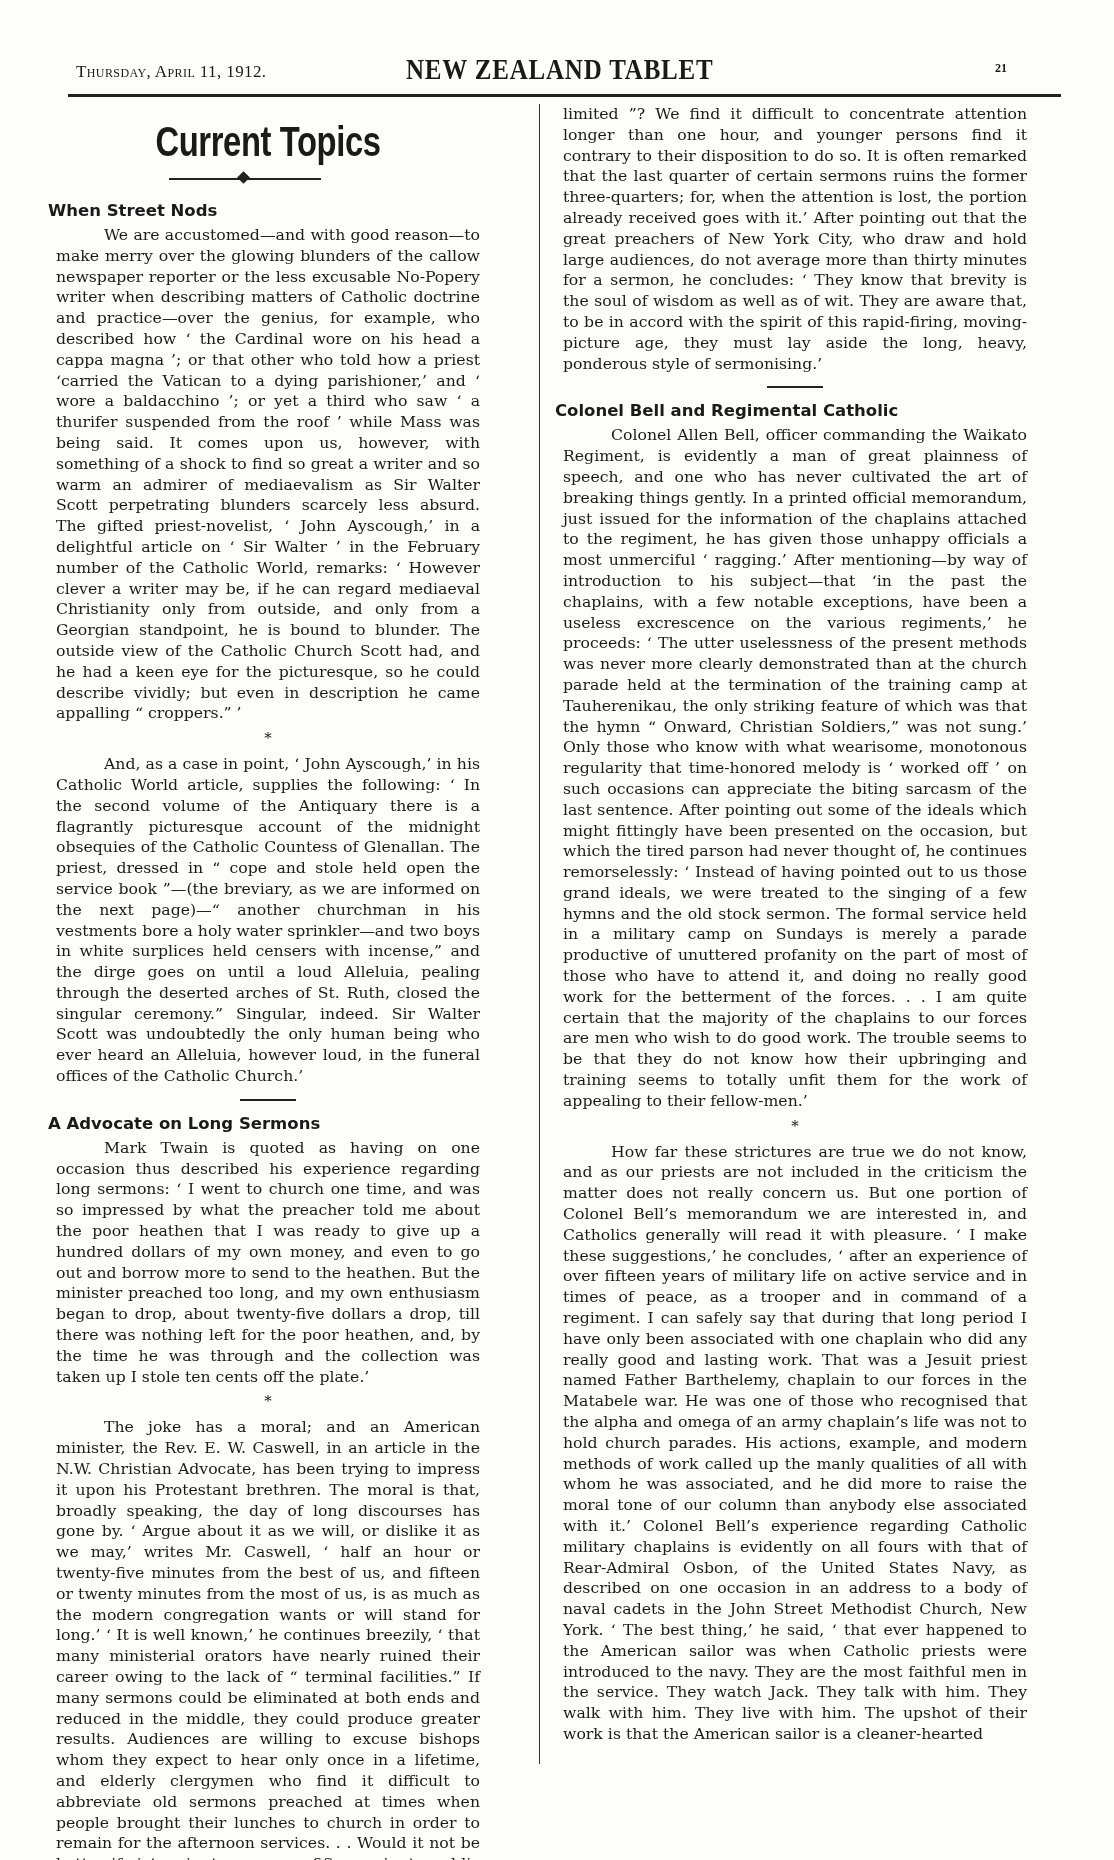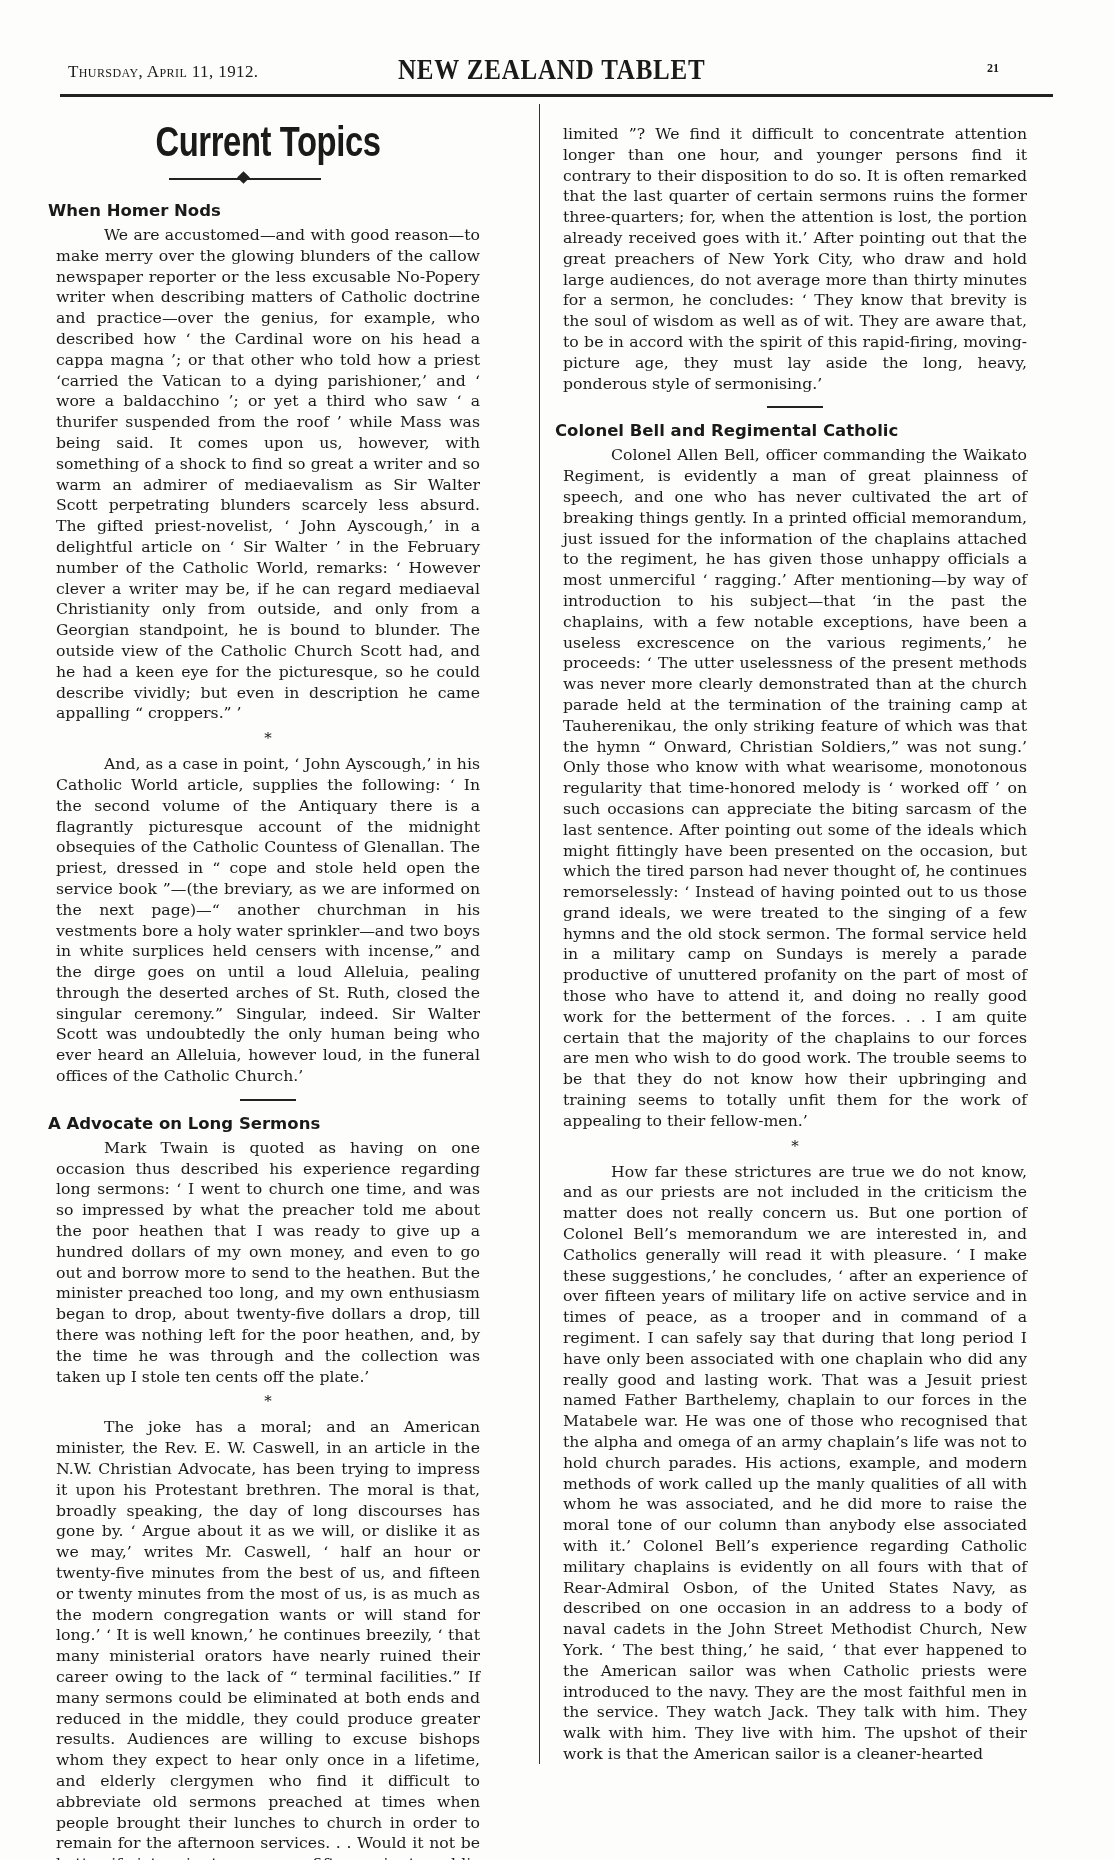--- a/index.html
+++ b/index.html
@@ -1,28 +1,28 @@
 <!DOCTYPE html>
 <html><head>
 <meta charset="utf-8">
 <style>
   html, body { margin:0; padding:0; }
   body {
     width:1114px; height:1860px; background:#fdfdfc; color:#1a1a1a;
     position:relative; overflow:hidden;
     font-family:"DejaVu Serif", "Liberation Serif", serif;
   }
-  .masthead { position:absolute; left:32px; top:54px; width:1000px; height:40px; }
+  .masthead { position:absolute; left:40px; top:54px; width:1000px; height:40px; }
   .mh-date { position:absolute; left:36px; top:8px; font-family:"Liberation Serif", serif; font-size:17px; font-variant:small-caps; letter-spacing:0.4px; }
   .mh-title { position:absolute; left:366px; top:2px; font-family:"Liberation Serif", serif; font-weight:bold; font-size:25px; letter-spacing:0.8px; transform:scaleY(1.15); }
   .mh-page { position:absolute; left:955px; top:7px; font-family:"Liberation Serif", serif; font-weight:bold; font-size:12px; }
   .mh-rule { position:absolute; left:28px; top:40px; width:993px; height:3px; background:#222; }
   .col { position:absolute; top:104px; font-size:15.7px; line-height:20.8px; text-align:justify; }
   .col-left { left:56px; width:424px; }
-  .col-right { left:563px; width:464px;margin-top:20px; }
+  .col-right { left:563px; width:464px; }
   .col-divider { position:absolute; left:539px; top:104px; width:1px; height:1660px; background:#333; }
   p { margin:0; text-indent:48px; }
   p.cont { text-indent:0; }
   .sec-title { text-align:center; font-family:"Liberation Sans", sans-serif; font-weight:bold; font-size:42px; transform:scaleX(0.78); margin:14px 0 2px 0; line-height:48px; letter-spacing:-0.5px; }
   .ornament { position:relative; height:18px; margin:4px 0 12px 0; }
   .ornament .line { position:absolute; left:113px; top:8px; width:152px; height:2px; background:#222; }
   .ornament .diamond { position:absolute; left:183px; top:3px; width:9px; height:9px; background:#222; transform:rotate(45deg); }
   h2 { font-family:"DejaVu Sans", sans-serif; font-weight:bold; font-size:16.5px; margin:0 0 3px -8px; line-height:22px; }
   .star { text-align:center; font-size:15px; line-height:20px; margin:4px 0 6px 0; }
   .sep { width:56px; height:2px; background:#222; margin:12px auto 12px auto; }
@@ -37,21 +37,21 @@
   <div class="mh-rule"></div>
 </div>
 
 <div class="col col-left">
   <div class="sec-title">Current Topics</div>
   <div class="ornament">
     <div class="line"></div>
     <div class="diamond"></div>
   </div>
 
-  <h2>When Homer Nods</h2>
+  <h2>When Street Nods</h2>
   <p>We are accustomed—and with good reason—to make merry over the glowing blunders of the callow newspaper reporter or the less excusable No-Popery writer when describing matters of Catholic doctrine and practice—over the genius, for example, who described how ‘ the Cardinal wore on his head a cappa magna ’; or that other who told how a priest ‘carried the Vatican to a dying parishioner,’ and ‘ wore a baldacchino ’; or yet a third who saw ‘ a thurifer suspended from the roof ’ while Mass was being said. It comes upon us, however, with something of a shock to find so great a writer and so warm an admirer of mediaevalism as Sir Walter Scott perpetrating blunders scarcely less absurd. The gifted priest-novelist, ‘ John Ayscough,’ in a delightful article on ‘ Sir Walter ’ in the February number of the Catholic World, remarks: ‘ However clever a writer may be, if he can regard mediaeval Christianity only from outside, and only from a Georgian standpoint, he is bound to blunder. The outside view of the Catholic Church Scott had, and he had a keen eye for the picturesque, so he could describe vividly; but even in description he came appalling “ croppers.” ’</p>
   <div class="star">*</div>
   <p>And, as a case in point, ‘ John Ayscough,’ in his Catholic World article, supplies the following: ‘ In the second volume of the Antiquary there is a flagrantly picturesque account of the midnight obsequies of the Catholic Countess of Glenallan. The priest, dressed in “ cope and stole held open the service book ”—(the breviary, as we are informed on the next page)—“ another churchman in his vestments bore a holy water sprinkler—and two boys in white surplices held censers with incense,” and the dirge goes on until a loud Alleluia, pealing through the deserted arches of St. Ruth, closed the singular ceremony.” Singular, indeed. Sir Walter Scott was undoubtedly the only human being who ever heard an Alleluia, however loud, in the funeral offices of the Catholic Church.’</p>
 
   <div class="sep"></div>
 
   <h2>A Advocate on Long Sermons</h2>
   <p>Mark Twain is quoted as having on one occasion thus described his experience regarding long sermons: ‘ I went to church one time, and was so impressed by what the preacher told me about the poor heathen that I was ready to give up a hundred dollars of my own money, and even to go out and borrow more to send to the heathen. But the minister preached too long, and my own enthusiasm began to drop, about twenty-five dollars a drop, till there was nothing left for the poor heathen, and, by the time he was through and the collection was taken up I stole ten cents off the plate.’</p>
   <div class="star">*</div>
   <p>The joke has a moral; and an American minister, the Rev. E. W. Caswell, in an article in the N.W. Christian Advocate, has been trying to impress it upon his Protestant brethren. The moral is that, broadly speaking, the day of long discourses has gone by. ‘ Argue about it as we will, or dislike it as we may,’ writes Mr. Caswell, ‘ half an hour or twenty-five minutes from the best of us, and fifteen or twenty minutes from the most of us, is as much as the modern congregation wants or will stand for long.’ ‘ It is well known,’ he continues breezily, ‘ that many ministerial orators have nearly ruined their career owing to the lack of “ terminal facilities.” If many sermons could be eliminated at both ends and reduced in the middle, they could produce greater results. Audiences are willing to excuse bishops whom they expect to hear only once in a lifetime, and elderly clergymen who find it difficult to abbreviate old sermons preached at times when people brought their lunches to church in order to remain for the afternoon services. . . Would it not be better if sixty-minute sermons, fifteen-minute public prayers, ten-minute notices, long readings and musical numbers could be divided and “ come in on the</p>

